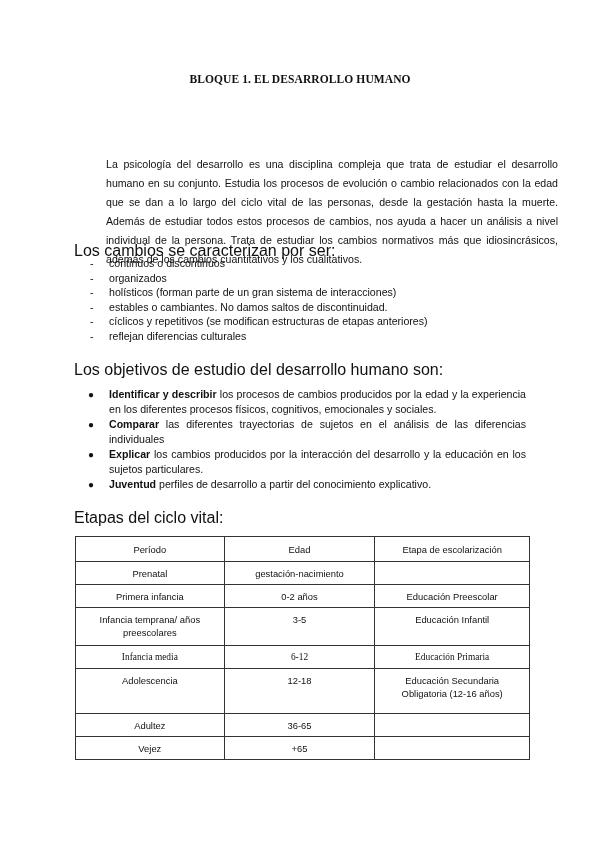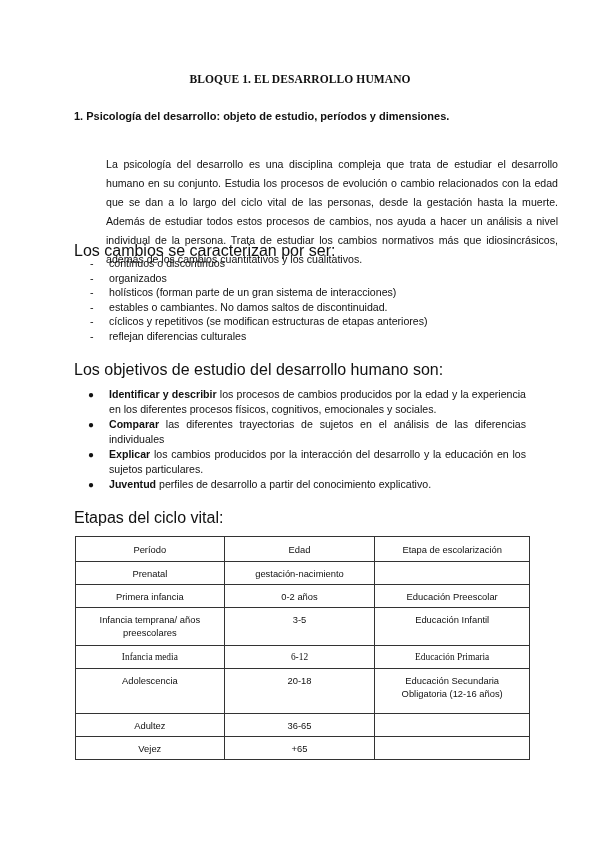--- a/index.html
+++ b/index.html
@@ -44,21 +44,20 @@
   tr.r3 td { height: 28px; }
   tr.r4 td { height: 13px; font-family: Liberation Serif, serif; }
   tr.r5 td { height: 35px; }
   tr.r6 td, tr.r7 td, tr.r8 td { height: 13px; }
 </style>
 </head>
 <body>
 
 <div class="page">
   <div class="title">BLOQUE 1. EL DESARROLLO HUMANO</div>
-  <div class="h1">1. Psicología del desarrollo: objeto de estudio, períodos y dimensiones.</div>
   <div class="para">La psicología del desarrollo es una disciplina compleja que trata de estudiar el desarrollo humano en su conjunto. Estudia los procesos de evolución o cambio relacionados con la edad que se dan a lo largo del ciclo vital de las personas, desde la gestación hasta la muerte. Además de estudiar todos estos procesos de cambios, nos ayuda a hacer un análisis a nivel individual de la persona. Trata de estudiar los cambios normativos más que idiosincrásicos, además de los cambios cuantitativos y los cualitativos.</div>
 
   <div class="intro" style="top:242px">Los cambios se caracterizan por ser:</div>
   <ul class="dash">
     <li><span class="mark">-</span><span>continuos o discontinuos</span></li>
     <li><span class="mark">-</span><span>organizados</span></li>
     <li><span class="mark">-</span><span>holísticos (forman parte de un gran sistema de interacciones)</span></li>
     <li><span class="mark">-</span><span>estables o cambiantes. No damos saltos de discontinuidad.</span></li>
     <li><span class="mark">-</span><span>cíclicos y repetitivos (se modifican estructuras de etapas anteriores)</span></li>
     <li><span class="mark">-</span><span>reflejan diferencias culturales</span></li>
@@ -103,21 +102,21 @@
         <td>3-5</td>
         <td>Educación Infantil</td>
       </tr>
       <tr class="r4">
         <td>Infancia media</td>
         <td>6-12</td>
         <td>Educación Primaria</td>
       </tr>
       <tr class="r5">
         <td>Adolescencia</td>
-        <td>20-18</td>
+        <td>12-18</td>
         <td>Educación Secundaria Obligatoria (12-16 años)</td>
       </tr>
       <tr class="r7">
         <td>Adultez</td>
         <td>36-65</td>
         <td></td>
       </tr>
       <tr class="r8">
         <td>Vejez</td>
         <td>+65</td>

